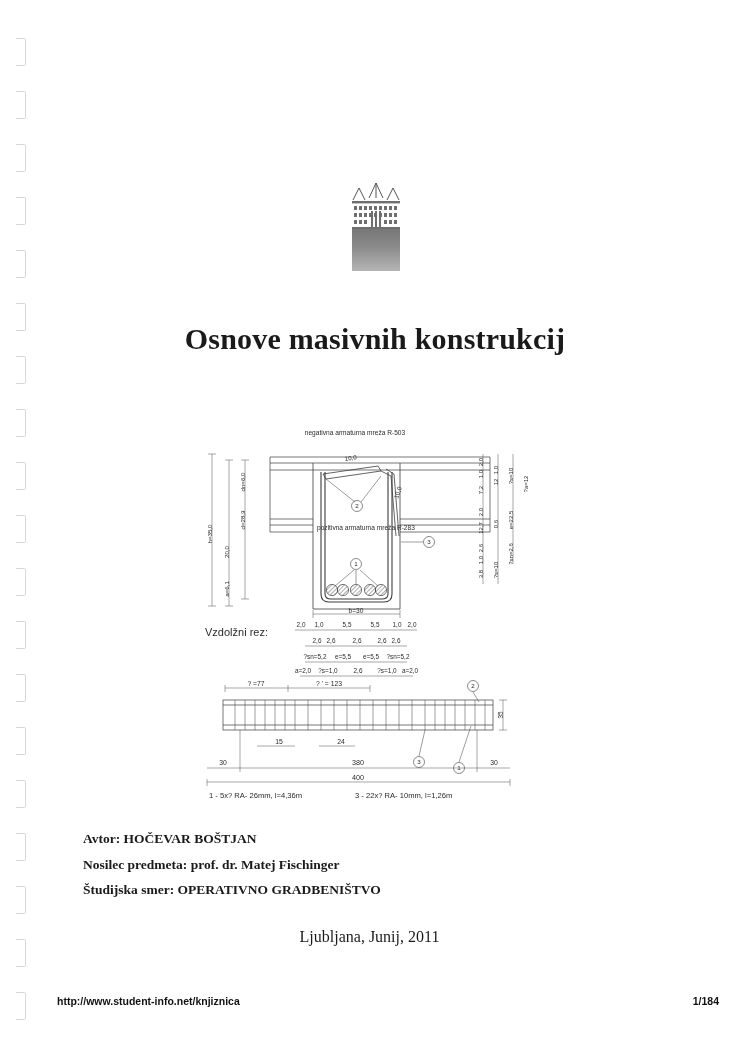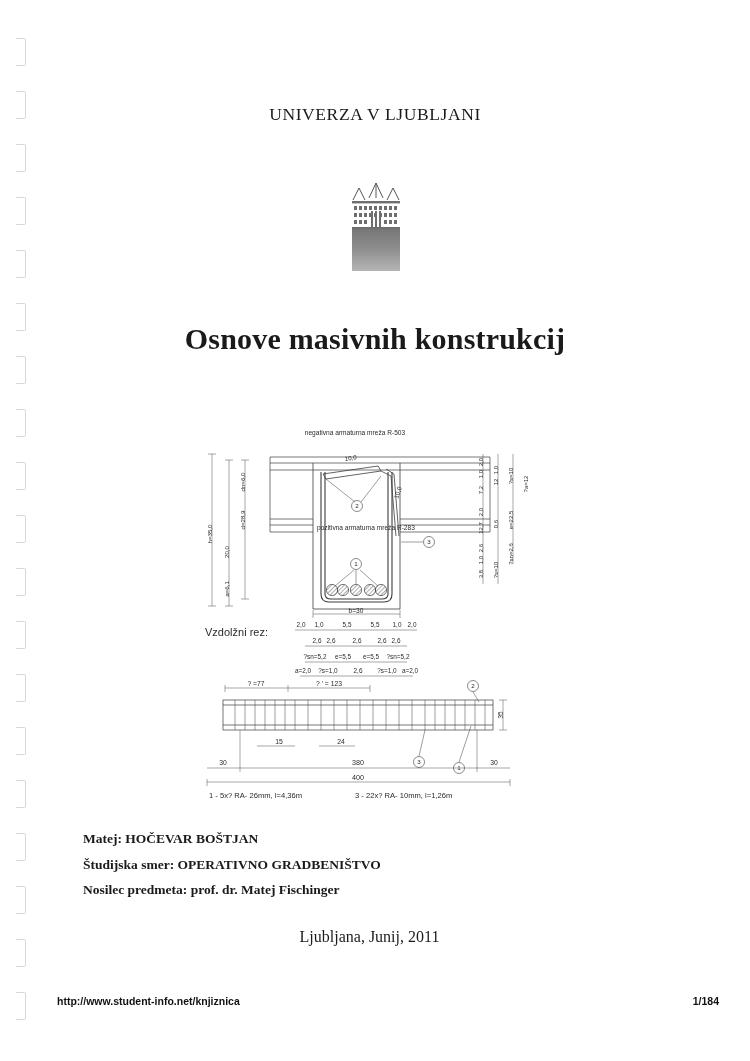--- a/index.html
+++ b/index.html
@@ -145,21 +145,20 @@
       <div class="bind-mark" style="top: 674px;"></div>
       <div class="bind-mark" style="top: 727px;"></div>
       <div class="bind-mark" style="top: 780px;"></div>
       <div class="bind-mark" style="top: 833px;"></div>
       <div class="bind-mark" style="top: 886px;"></div>
       <div class="bind-mark" style="top: 939px;"></div>
       <div class="bind-mark" style="top: 992px;"></div>
     </div>
 
   <div class="header">
-    <div class="line1">UNIVERZA V LJUBLJANI</div>
   </div>
 
   <div class="logo">
     <svg width="62" height="98" viewBox="0 0 62 98">
       <defs>
         <linearGradient id="baseGrad" x1="0" y1="0" x2="0" y2="1">
           <stop offset="0%" stop-color="#777777"></stop>
           <stop offset="45%" stop-color="#8c8c8c"></stop>
           <stop offset="100%" stop-color="#b5b5b5"></stop>
         </linearGradient>
@@ -462,31 +461,31 @@
       <g stroke="none" font-size="7.6" font-family="Liberation Sans, sans-serif">
         <text x="14" y="374">1 - 5x? RA- 26mm, l=4,36m</text>
         <text x="14" y="385">2 - 2x? RA- 12mm, l=4,36m</text>
         <text x="160" y="374">3 - 22x? RA- 10mm, l=1,26m</text>
       </g>
     </svg>
   </div>
 
   <div class="author-block">
     <div>
-      <span class="lbl">Matej:</span>
+      <span class="lbl">Avtor:</span>
       <span>HOČEVAR BOŠTJAN</span>
+    </div>
+    <div>
+      <span class="lbl">Nosilec predmeta:</span>
+      <span>prof. dr. Matej Fischinger</span>
     </div>
     <div>
       <span class="lbl">Študijska smer:</span>
       <span>OPERATIVNO  GRADBENIŠTVO</span>
     </div>
-    <div>
-      <span class="lbl">Nosilec predmeta:</span>
-      <span>prof. dr. Matej Fischinger</span>
-    </div>
   </div>
 
   <div class="placedate">Ljubljana, Junij, 2011</div>
 
   <div class="footer">
     <span>http://www.student-info.net/knjiznica</span>
     <span>1/184</span>
   </div>
 
 </div>

